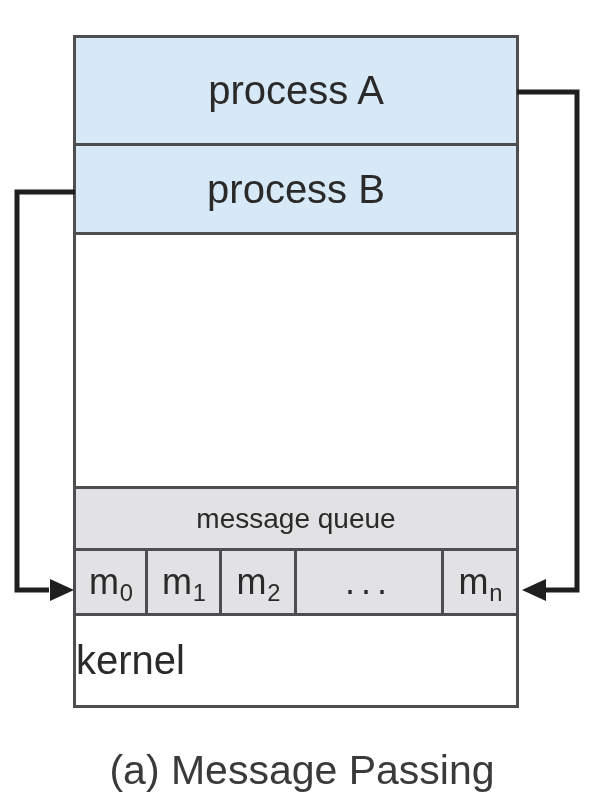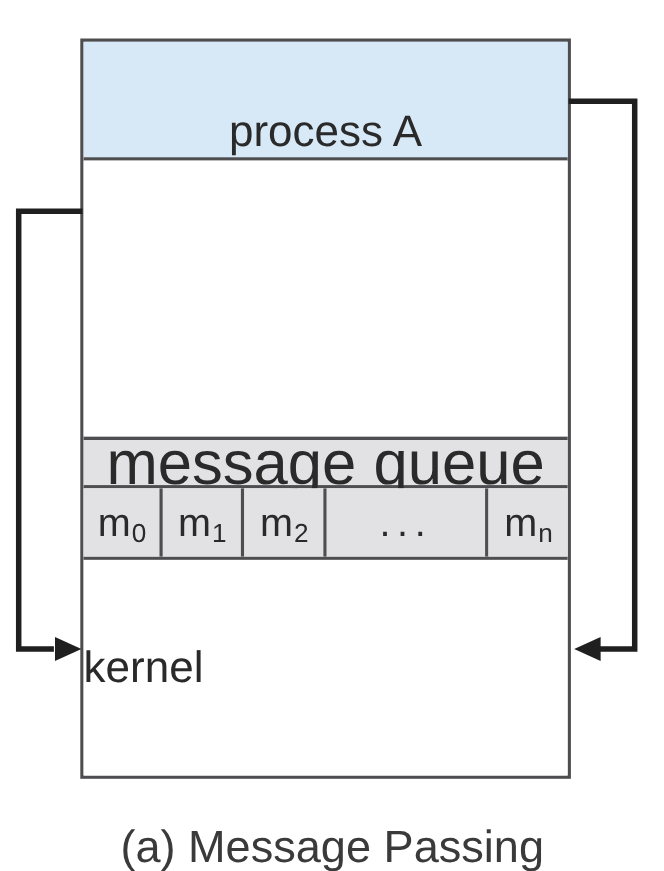--- a/index.html
+++ b/index.html
@@ -29,48 +29,48 @@
     top: 35px;
     width: 446px;
     height: 673px;
     border: 3px solid var(--box-border);
     background: #ffffff;
     display: flex;
     flex-direction: column;
   }
   .band {
     display: flex;
-    align-items: flex-end;
+    align-items: center;
     justify-content: center;
     font-size: 40px;
     color: var(--text);
   }
   .proc-a {
     height: 108px;
     background: var(--process-fill);
     border-bottom: 3px solid var(--box-border);
   }
   .proc-b {
     height: 89px;
     background: var(--process-fill);
     border-bottom: 3px solid var(--box-border);
   }
   .spacer {
     height: 251px;
     background: #ffffff;
   }
   .mq-bar {
-    height: 47px;
+    height: 65px;
     background: var(--queue-fill);
     border-top: 3px solid var(--box-border);
     border-bottom: 3px solid var(--box-border);
     display: flex;
     align-items: center;
     justify-content: center;
-    font-size: 56px;
+    font-size: 28px;
   }
   .cells-row {
     height: 65px;
     border-bottom: 3px solid var(--box-border);
     display: flex;
     background: var(--queue-fill);
   }
   .cell {
     display: flex;
     align-items: center;
@@ -125,20 +125,23 @@
 </style>
 </head>
 <body>
 
 <div class="stage">
 
   <div class="main-box">
     <div class="band proc-a">
       <span>process A</span>
     </div>
+    <div class="band proc-b">
+      <span>process B</span>
+    </div>
     <div class="spacer"></div>
     <div class="mq-bar">
       <span>message queue</span>
     </div>
     <div class="cells-row">
       <div class="cell cell-m0">
         <span>m</span>
           <sub>0</sub>
       </div>
       <div class="cell cell-m1">

